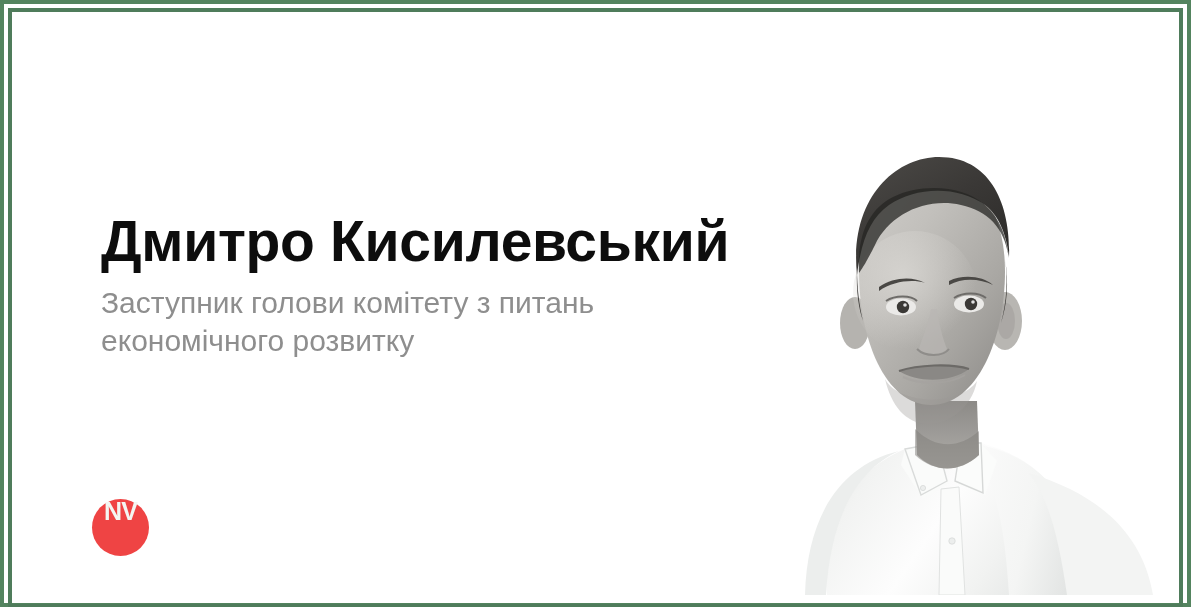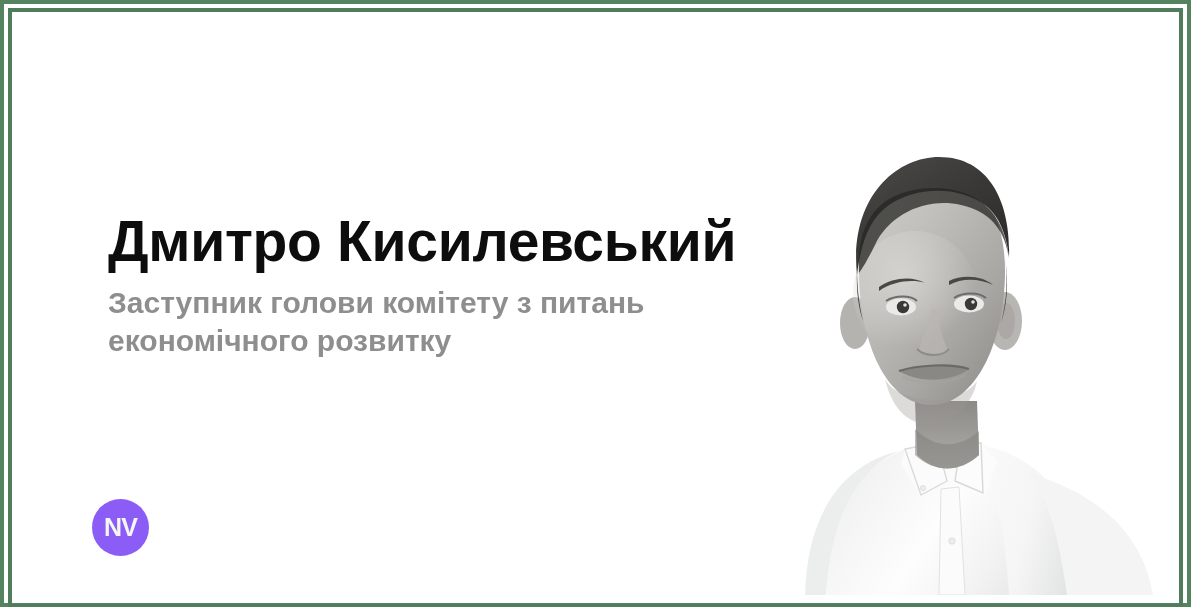--- a/index.html
+++ b/index.html
@@ -40,59 +40,58 @@
     height: 600px;
     box-sizing: border-box;
     border: 4px solid #4f7c5b;
     pointer-events: none;
     z-index: 30;
   }
 
   
   .text-block {
     position: absolute;
-    left: 108px;
+    left: 101px;
     top: 212px;
     width: 660px;
     z-index: 20;
   }
   .person-name {
     font-size: 57px;
     font-weight: bold;
     color: #0d0d0d;
     letter-spacing: -0.3px;
     line-height: 1.05;
     margin: 0;
     white-space: nowrap;
   }
   .person-role {
     font-size: 30px;
-    font-weight: bold;
+    font-weight: normal;
     color: #8e8e8e;
     line-height: 1.28;
     margin: 12px 0 0 0;
     max-width: 660px;
   }
 
   
   .logo-lockup {
     position: absolute;
     left: 92px;
     top: 499px;
     display: flex;
     align-items: center;
     z-index: 20;
   }
   .logo-badge {
     width: 57px;
     height: 57px;
     border-radius: 50%;
-    background: #8b5cf6;
+    background: #ef4444;
     display: flex;
-    align-items: center;
     justify-content: center;
     flex: none;
   }
   .logo-badge-text {
     color: #f4f6f2;
     font-size: 25px;
     font-weight: bold;
     letter-spacing: -0.8px;
     line-height: 1;
     font-family: "Liberation Sans", sans-serif;

